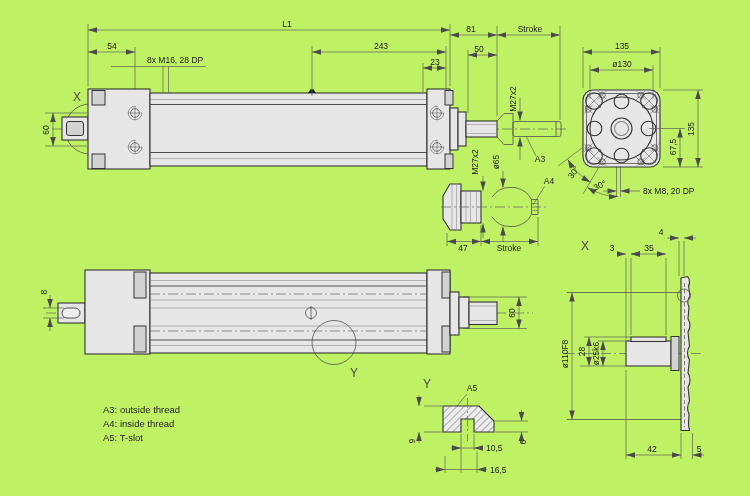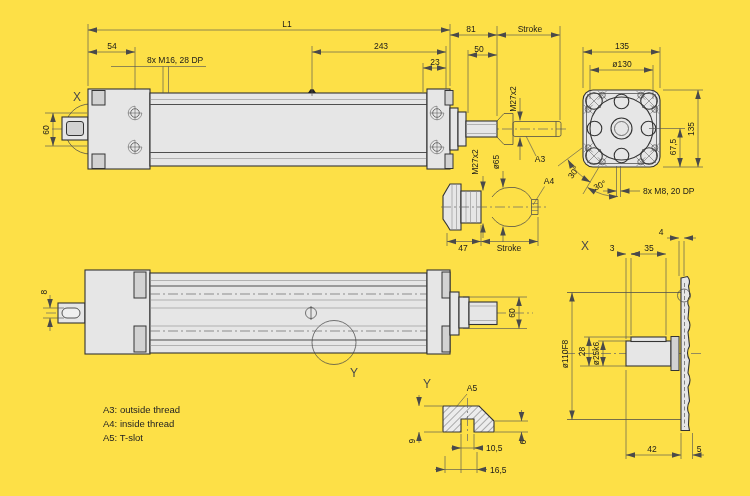--- a/index.html
+++ b/index.html
@@ -1,16 +1,16 @@
 <!DOCTYPE html>
 <html><head>
 <meta charset="utf-8">
 <style>
   html,body{margin:0;padding:0;background:#fff;}
-  .stage{width:750px;height:496px;background:#fde047;position:relative;overflow:hidden;}
+  .stage{width:750px;height:496px;background:#bef264;position:relative;overflow:hidden;}
   svg{display:block;}
   .part{fill:#e6e6e6;stroke:#343434;stroke-width:1.1;}
   .part2{fill:#d2d2d2;stroke:#343434;stroke-width:1;}
   .outline{fill:none;stroke:#343434;stroke-width:1.1;}
   .thin{fill:none;stroke:#4a4a4a;stroke-width:0.75;}
   .vthin{fill:none;stroke:#5a5a5a;stroke-width:0.55;}
   .tl{stroke:#8f8f8f;stroke-width:0.6;}
   .tl2{stroke:#4f4f4f;stroke-width:1.2;}
   .dim{stroke:#555;stroke-width:0.65;fill:none;}
   .cl{stroke:#666;stroke-width:0.7;stroke-dasharray:10 3 2 3;fill:none;}

